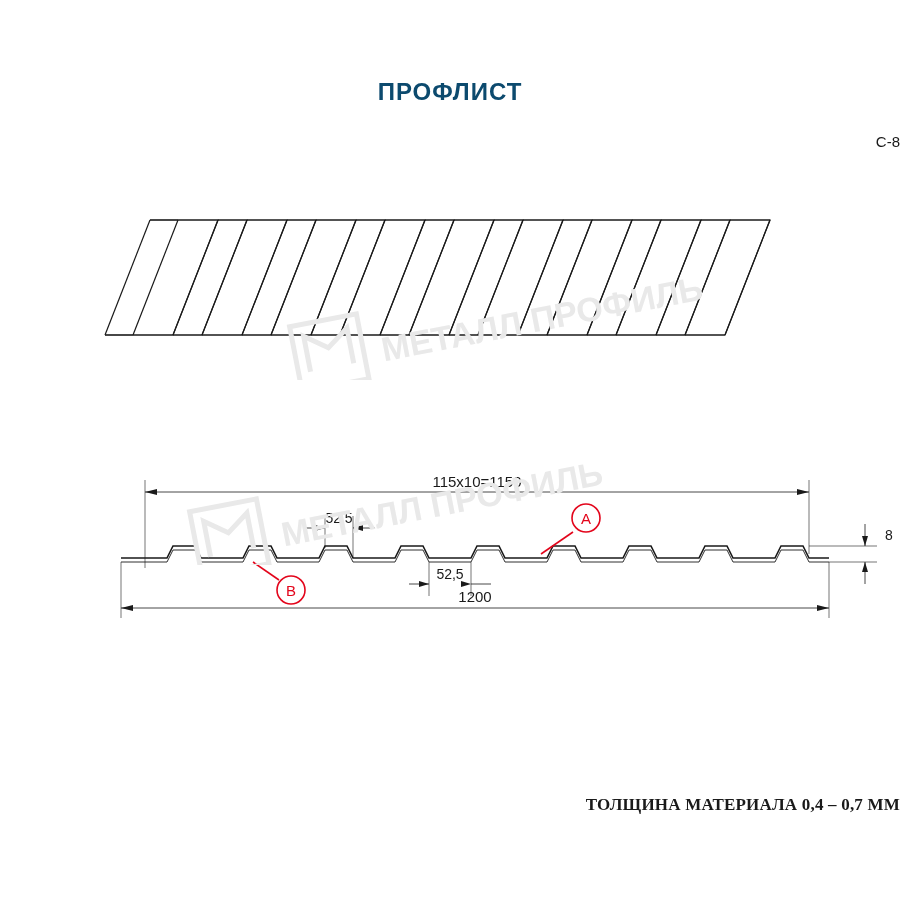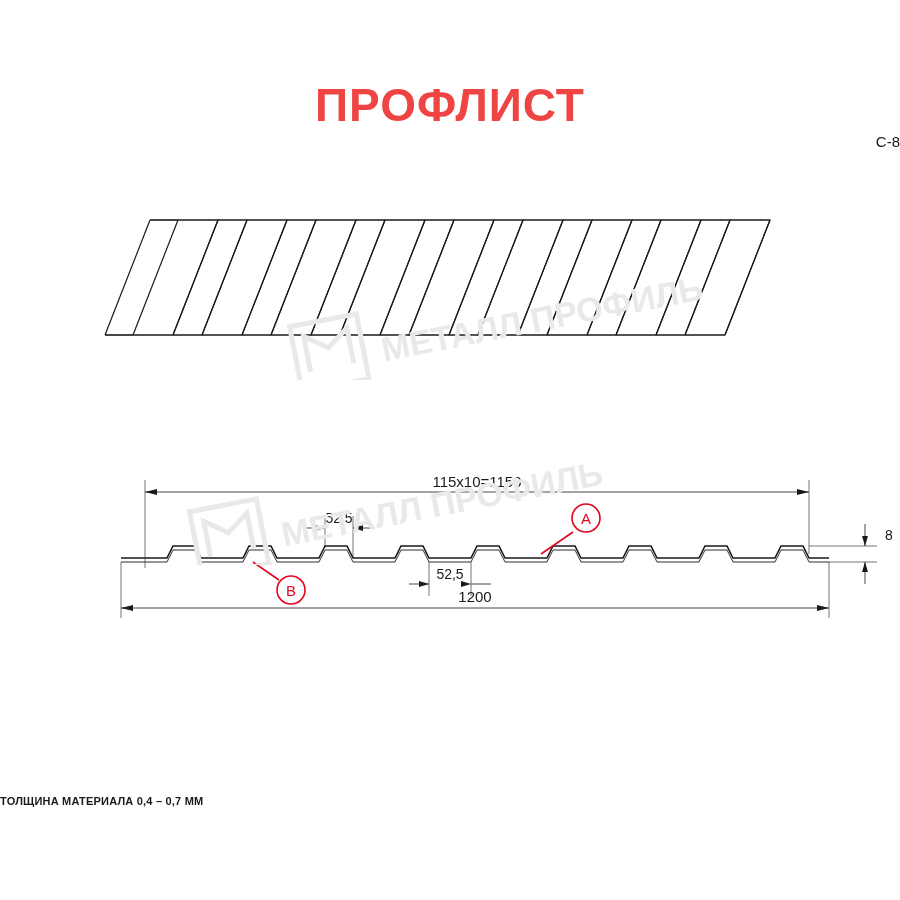--- a/index.html
+++ b/index.html
@@ -1,29 +1,29 @@
 <!DOCTYPE html>
 <html><head>
 <meta charset="utf-8">
 <style>
   html,body{margin:0;padding:0;background:#ffffff;}
   body{width:900px;height:900px;position:relative;font-family:"Liberation Sans",sans-serif;color:#1a1a1a;overflow:hidden;}
   .sheet{position:absolute;inset:0;}
 
   .title{
     position:absolute;left:0;right:0;top:78px;text-align:center;
-    font-size:46px;font-weight:bold;letter-spacing:1px;color:#ef4444;
+    font-size:24px;font-weight:bold;letter-spacing:1px;color:#0c4a6e;
   }
   .subtitle{
     position:absolute;left:0;right:0;top:133px;text-align:right;
     font-size:15px;color:#1a1a1a;
   }
   .footer{
-    position:absolute;left:0;right:0;top:795px;text-align:left;
-    font-size:11px;font-weight:bold;color:#1a1a1a;letter-spacing:0.2px;
+    position:absolute;left:0;right:0;top:795px;text-align:right;
+    font-size:17px;font-weight:bold;color:#1a1a1a;letter-spacing:0.2px;font-family:Liberation Serif, serif;
   }
 
   .iso-wrap{position:absolute;left:0;top:185px;width:900px;height:215px;}
   .sec-wrap{position:absolute;left:17px;top:450px;width:732px;height:190px;}
 
   .wm{position:absolute;pointer-events:none;opacity:1;}
   .wm-1{left:283px;top:270px;}
   .wm-2{left:183px;top:455px;}
   svg{display:block;}
   text{font-family:"Liberation Sans",sans-serif;}

